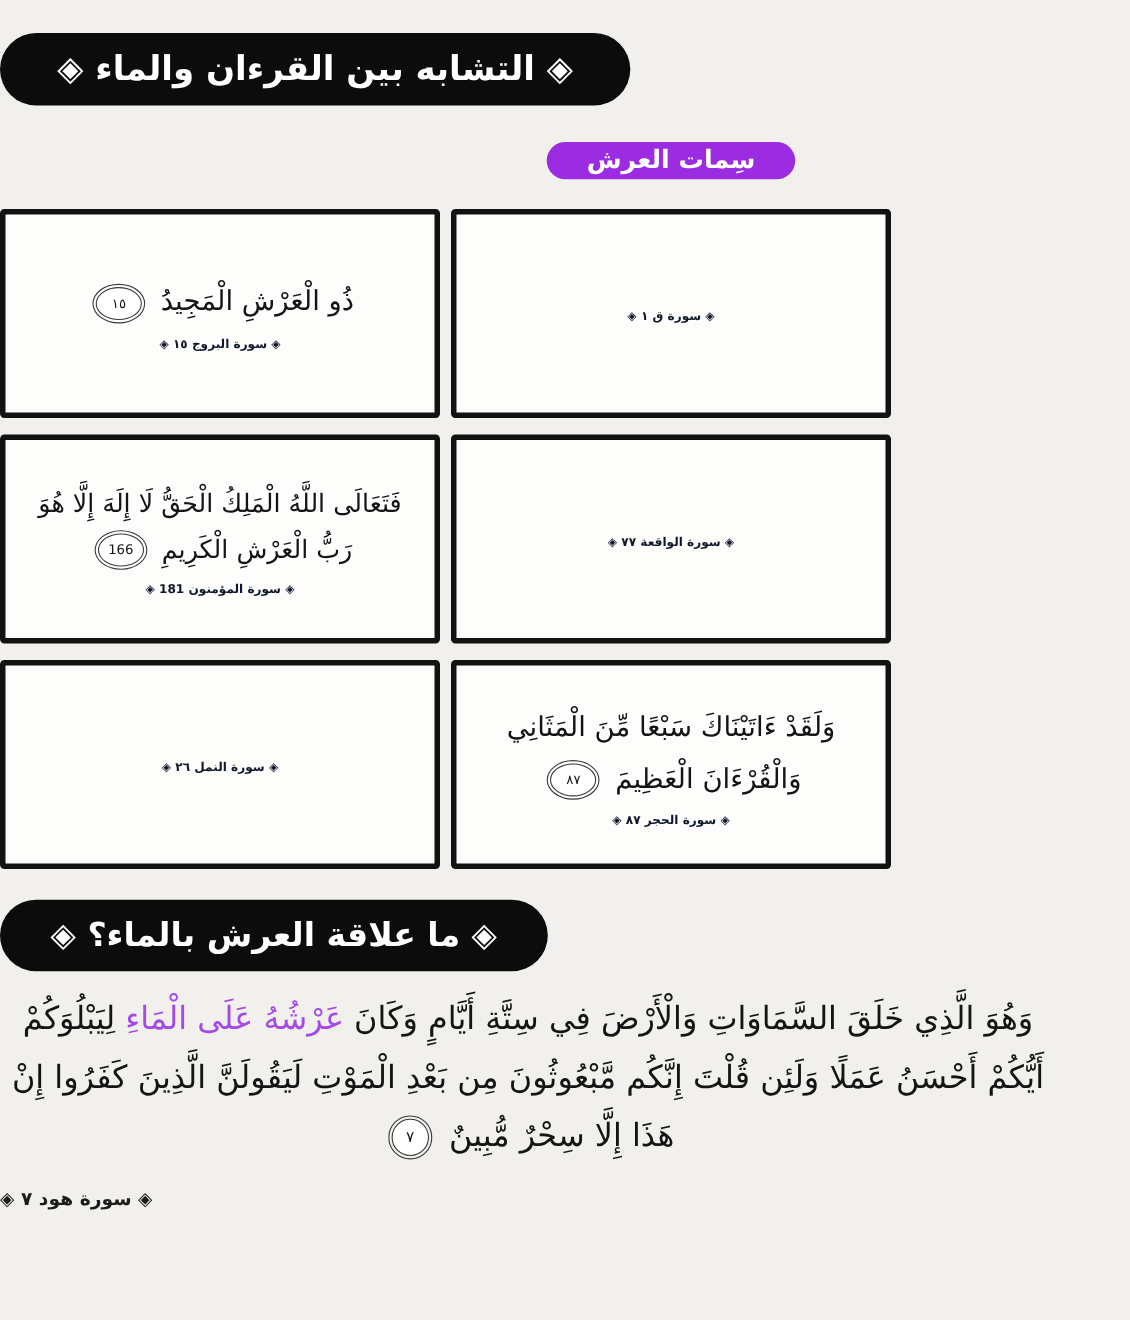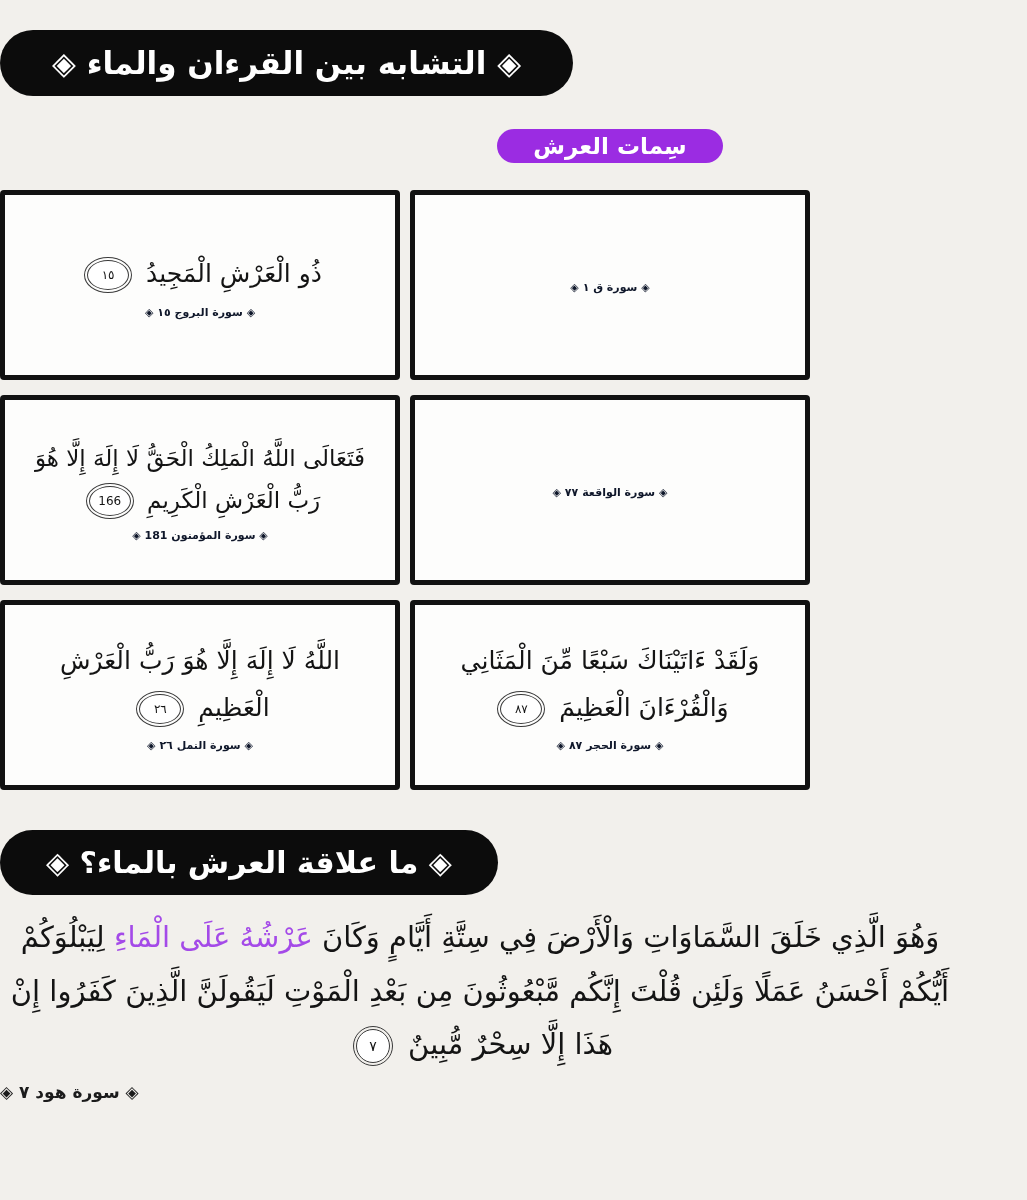--- a/index.html
+++ b/index.html
@@ -100,38 +100,38 @@
     vertical-align:middle;
   }
   .source{
     font-size:11px;
     font-weight:bold;
     color:#0f172a;
     margin-top:4px;
     white-space:nowrap;
   }
   .question-banner{
-    margin-top:40px;
+    margin-top:28px;
     font-size:30px;
     padding:15px 46px;
   }
   .footer-verse{
     margin-top:16px;
     width:960px;
     text-align:center;
     font-size:29px;
     line-height:1.85;
     color:var(--text);
   }
   .footer-verse .hl{color:var(--highlight);}
   .ayah-marker.big{
     width:34px;height:34px;font-size:14px;
   }
   .footer-source{
-    margin-top:10px;
+    margin-top:20px;
     font-size:17px;
     font-weight:bold;
     text-align:center;
     color:#1b1b1b;
   }
 </style>
 </head>
 <body>
 
 <div class="canvas">
@@ -170,24 +170,20 @@
 
     <div class="card card-5">
       <div class="verse">
         <span>وَلَقَدْ ءَاتَيْنَاكَ سَبْعًا مِّنَ الْمَثَانِي وَالْقُرْءَانَ الْعَظِيمَ</span>
         <span class="ayah-marker">٨٧</span>
       </div>
       <div class="source">◈ سورة الحجر ٨٧ ◈</div>
     </div>
 
     <div class="card card-6">
-      <div class="verse">
-        <span>اللَّهُ لَا إِلَهَ إِلَّا هُوَ رَبُّ الْعَرْشِ الْعَظِيمِ</span>
-        <span class="ayah-marker">٢٦</span>
-      </div>
       <div class="source">◈ سورة النمل ٢٦ ◈</div>
     </div>
 
   </div>
 
   <div class="banner question-banner">◈ ما علاقة العرش بالماء؟ ◈</div>
 
   <div class="footer-verse">
     <span>وَهُوَ الَّذِي خَلَقَ السَّمَاوَاتِ وَالْأَرْضَ فِي سِتَّةِ أَيَّامٍ وَكَانَ </span><span class="hl">عَرْشُهُ عَلَى الْمَاءِ</span><span> لِيَبْلُوَكُمْ أَيُّكُمْ أَحْسَنُ عَمَلًا وَلَئِن قُلْتَ إِنَّكُم مَّبْعُوثُونَ مِن بَعْدِ الْمَوْتِ لَيَقُولَنَّ الَّذِينَ كَفَرُوا إِنْ هَذَا إِلَّا سِحْرٌ مُّبِينٌ </span><span class="ayah-marker big">٧</span>
   </div>

